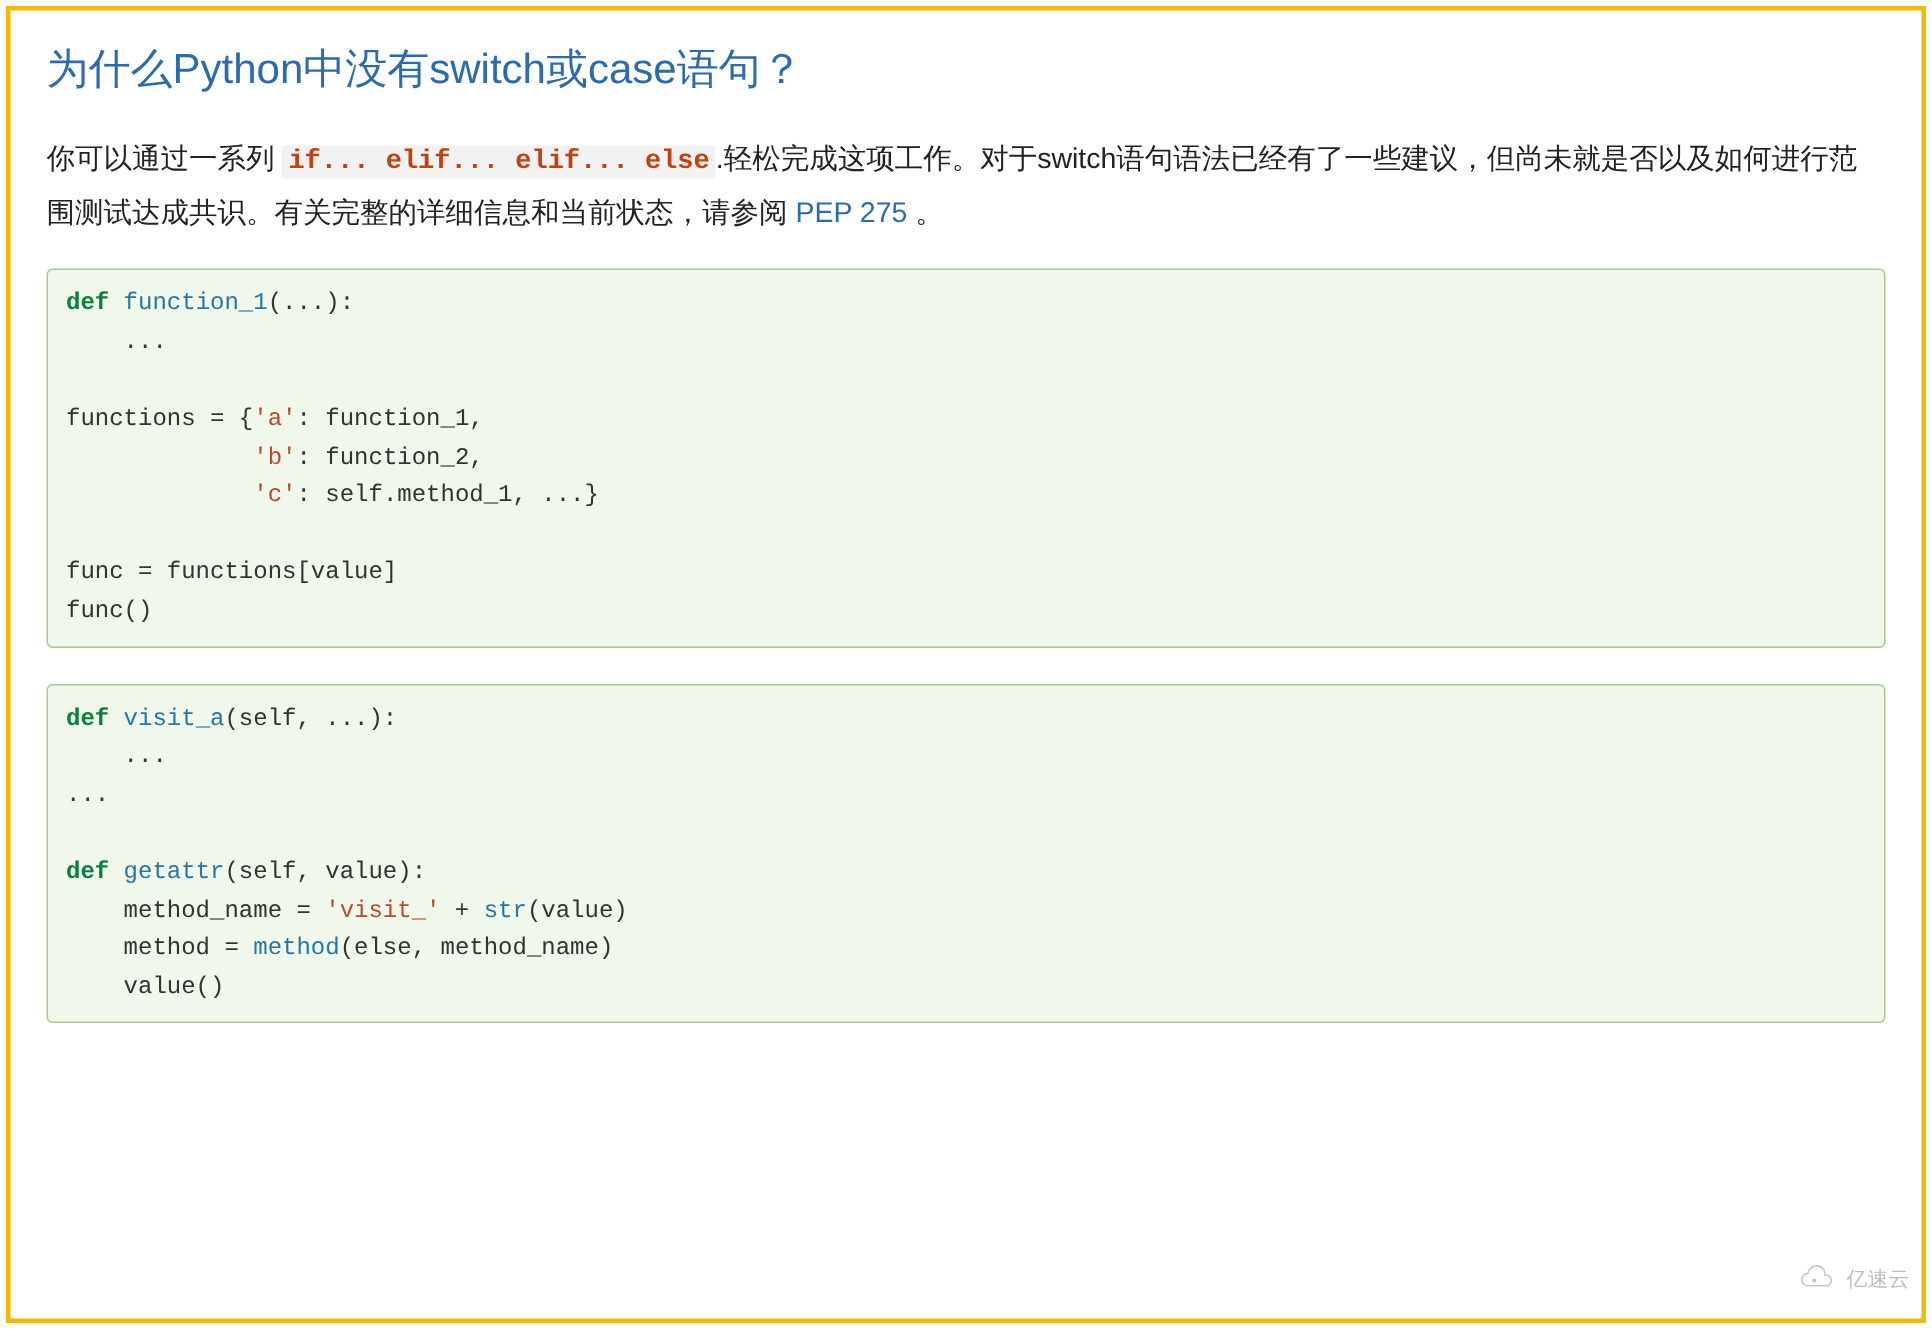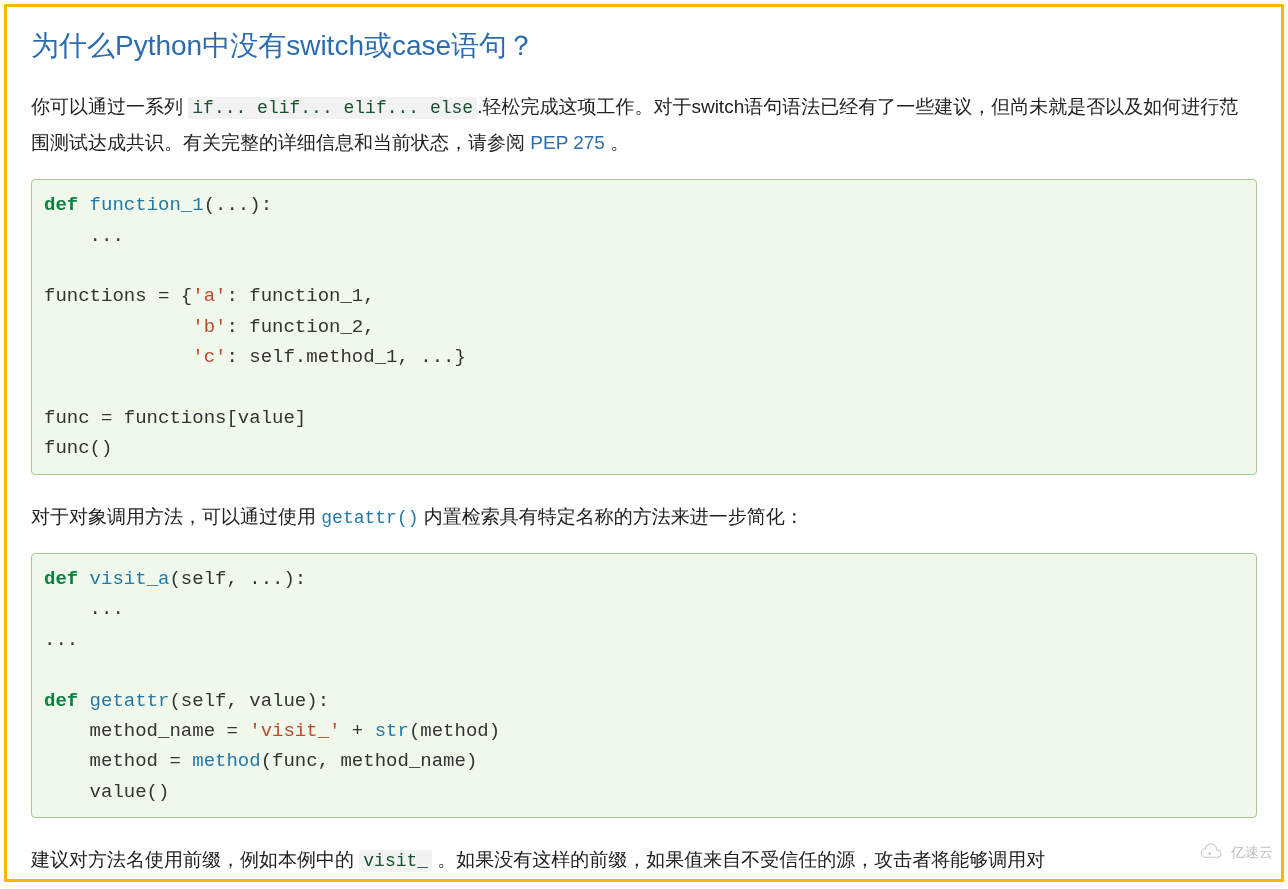--- a/index.html
+++ b/index.html
@@ -27,43 +27,44 @@
   }
   p.para {
     font-size: 19px;
     line-height: 1.9;
     margin: 0 0 18px 0;
     color: #222;
   }
   .inline-code {
     font-family: "Courier New", Consolas, monospace;
     background: #f2f2f2;
-    color: #14532d;
+    color: #c2410c;
     padding: 1px 4px;
     font-size: 18px;
     border-radius: 2px;
+    font-weight: bold;
   }
   .inline-code-plain {
     font-family: "Courier New", Consolas, monospace;
     color: #2578a5;
     font-size: 18px;
   }
   a.lnk {
     color: #2b6cb0;
     text-decoration: none;
     margin-top: 16px;
   }
   pre.codeblock {
     background: #eff8ea;
     border: 1px solid #a7c98f;
     border-radius: 4px;
     padding: 10px 12px;
     margin: 8px 0 24px 0;
     font-family: "Courier New", Consolas, monospace;
-    font-size: 19px;
+    font-size: 16px;
     line-height: 1.6;
     white-space: pre;
     color: #333;
   }
   .kw { color: #0a7f3f; font-weight: bold; }
   .fn { color: #2578a5; }
   .str { color: #ba4a2b; }
   .watermark {
     position: absolute;
     right: 8px;
@@ -92,36 +93,30 @@
   <pre class="codeblock"><span class="kw">def</span><span class="fn"> function_1</span><span>(...):</span>
 <span>    ...</span>
 <span></span>
 <span>functions = {</span><span class="str">'a'</span><span>: function_1,</span>
 <span>             </span><span class="str">'b'</span><span>: function_2,</span>
 <span>             </span><span class="str">'c'</span><span>: self.method_1, ...}</span>
 <span></span>
 <span>func = functions[value]</span>
 <span>func()</span></pre>
 
-  <p class="para">
-    <span>对于对象调用方法，可以通过使用 </span><span class="inline-code-plain">getattr()</span><span> 内置检索具有特定名称的方法来进一步简化：</span>
-  </p>
 
   <pre class="codeblock"><span class="kw">def</span><span class="fn"> visit_a</span><span>(self, ...):</span>
 <span>    ...</span>
 <span>...</span>
 <span></span>
 <span class="kw">def</span><span class="fn"> getattr</span><span>(self, value):</span>
-<span>    method_name = </span><span class="str">'visit_'</span><span> + </span><span class="fn">str</span><span>(method)</span>
-<span>    method = </span><span class="fn">method</span><span>(func, method_name)</span>
+<span>    method_name = </span><span class="str">'visit_'</span><span> + </span><span class="fn">str</span><span>(value)</span>
+<span>    method = </span><span class="fn">method</span><span>(else, method_name)</span>
 <span>    value()</span></pre>
 
-  <p class="para">
-    <span>建议对方法名使用前缀，例如本例中的 </span><span class="inline-code">visit_</span><span> 。如果没有这样的前缀，如果值来自不受信任的源，攻击者将能够调用对</span>
-  </p>
 
   <div class="watermark">
     <svg viewBox="0 0 40 24">
       <path d="M12 18 a6 6 0 0 1 0-12 a8 8 0 0 1 16 2 a5 5 0 0 1 2 10 z" fill="none" stroke="#999" stroke-width="1.5"></path>
       <circle cx="18" cy="13" r="2" fill="#999"></circle>
     </svg>
     <span>亿速云</span>
   </div>
 
 </div>

